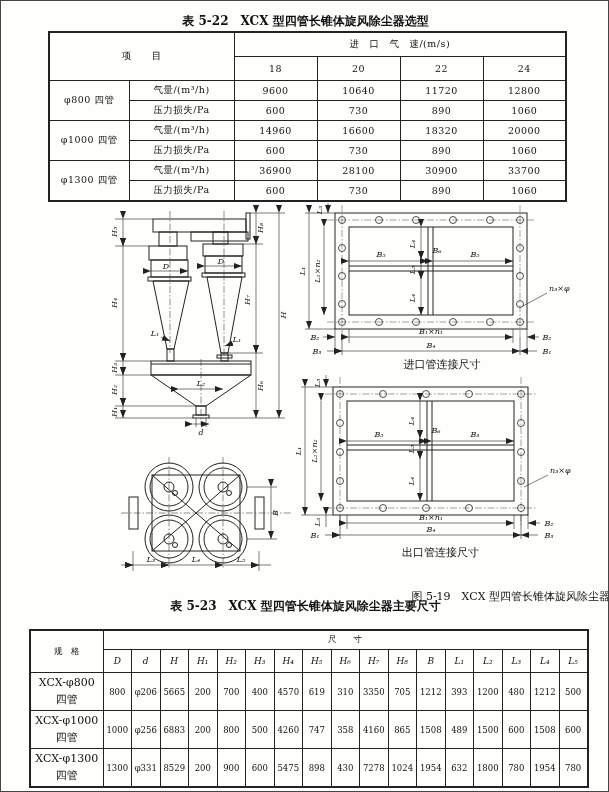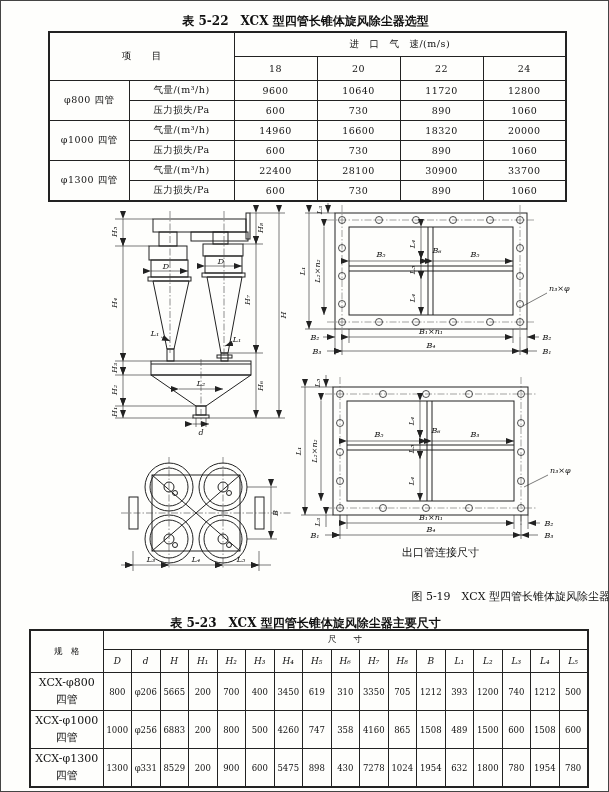--- a/index.html
+++ b/index.html
@@ -79,21 +79,21 @@
     <tr>
       <td>压力损失/Pa</td>
       <td>600</td>
       <td>730</td>
       <td>890</td>
       <td>1060</td>
     </tr>
     <tr>
       <td rowspan="2">φ1300 四管</td>
       <td>气量/(m³/h)</td>
-      <td>22400</td>
+      <td>36900</td>
       <td>28100</td>
       <td>30900</td>
       <td>33700</td>
     </tr>
     <tr>
       <td>压力损失/Pa</td>
       <td>600</td>
       <td>730</td>
       <td>890</td>
       <td>1060</td>
@@ -308,20 +308,21 @@
     <text x="118" y="67" transform="rotate(-90 118 67)" text-anchor="middle">L₅</text>
     <text x="118" y="95" transform="rotate(-90 118 95)" text-anchor="middle">L₄</text>
     <text x="252" y="88">n₃×φ</text>
     <text x="18" y="137" text-anchor="middle">B₂</text>
     <text x="134" y="131" text-anchor="middle">B₁×n₁</text>
     <text x="250" y="137" text-anchor="middle">B₂</text>
     <text x="20" y="151" text-anchor="middle">B₃</text>
     <text x="134" y="145" text-anchor="middle">B₄</text>
     <text x="250" y="151" text-anchor="middle">B₁</text>
   </svg>
+  <div class="figcap" style="left:296px; top:356px; width:290px;">进口管连接尺寸</div>
 
   <svg style="left:292px; top:374px;" width="295" height="168" viewBox="0 0 295 168">
     <defs>
       <marker id="outa" markerWidth="9" markerHeight="8" refX="8" refY="3" orient="auto" markerUnits="userSpaceOnUse">
         <path d="M0,0 L8,3 L0,6 z" fill="#222"></path>
       </marker>
     </defs>
     <g stroke="#222" stroke-width="1" fill="none">
       <rect x="40" y="12" width="195" height="128"></rect>
       <rect x="54" y="26" width="167" height="100"></rect>
@@ -392,21 +393,21 @@
     <text x="138" y="145" text-anchor="middle">B₁×n₁</text>
     <text x="256" y="151" text-anchor="middle">B₂</text>
     <text x="22" y="163" text-anchor="middle">B₁</text>
     <text x="138" y="157" text-anchor="middle">B₄</text>
     <text x="256" y="163" text-anchor="middle">B₃</text>
   </svg>
   <div class="figcap" style="left:292px; top:544px; width:295px;">出口管连接尺寸</div>
 
   <div class="figcap" style="left:0; top:588px; width:609px;text-align:right;">图 5-19　XCX 型四管长锥体旋风除尘器</div>
 
-  <div class="cap bold" style="left:0; top:614px; width:609px;text-align:center;">表 5-23　XCX 型四管长锥体旋风除尘器主要尺寸</div>
+  <div class="cap bold" style="left:0; top:597px; width:609px;text-align:center;">表 5-23　XCX 型四管长锥体旋风除尘器主要尺寸</div>
   <div class="unit" style="right:28px; top:641px;margin-top:32px;">mm</div>
 
   <table class="t523">
     <colgroup>
       <col style="width:73px">
       <col span="17" style="width:28.5px">
     </colgroup>
     <tbody>
         <tr>
       <td class="h1" rowspan="2">规　格</td>
@@ -435,29 +436,29 @@
       <td class="dr speccell">
         <div>XCX-φ800</div>
         <div>四管</div>
       </td>
       <td class="dr">800</td>
       <td class="dr">φ206</td>
       <td class="dr">5665</td>
       <td class="dr">200</td>
       <td class="dr">700</td>
       <td class="dr">400</td>
-      <td class="dr">3450</td>
+      <td class="dr">4570</td>
       <td class="dr">619</td>
       <td class="dr">310</td>
       <td class="dr">3350</td>
       <td class="dr">705</td>
       <td class="dr">1212</td>
       <td class="dr">393</td>
       <td class="dr">1200</td>
-      <td class="dr">740</td>
+      <td class="dr">480</td>
       <td class="dr">1212</td>
       <td class="dr">500</td>
     </tr>
     <tr>
       <td class="dr speccell">
         <div>XCX-φ1000</div>
         <div>四管</div>
       </td>
       <td class="dr">1000</td>
       <td class="dr">φ256</td>

